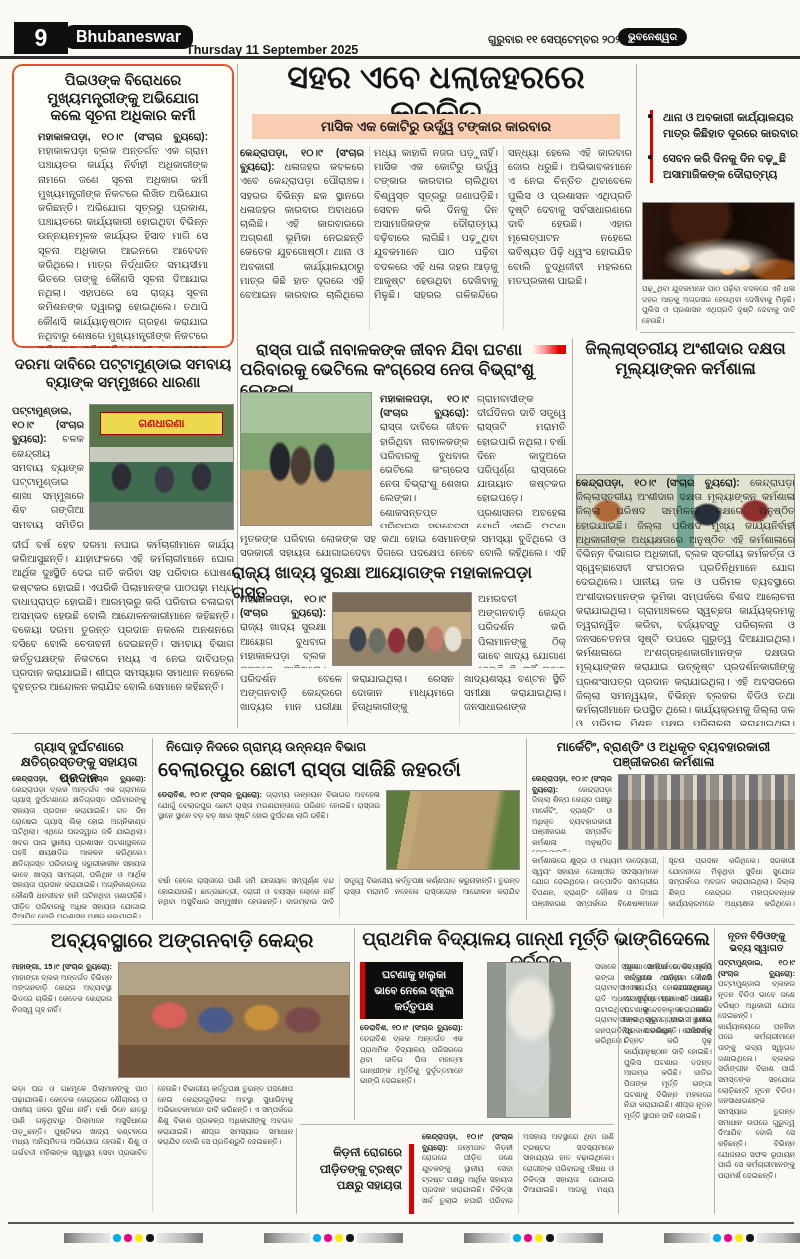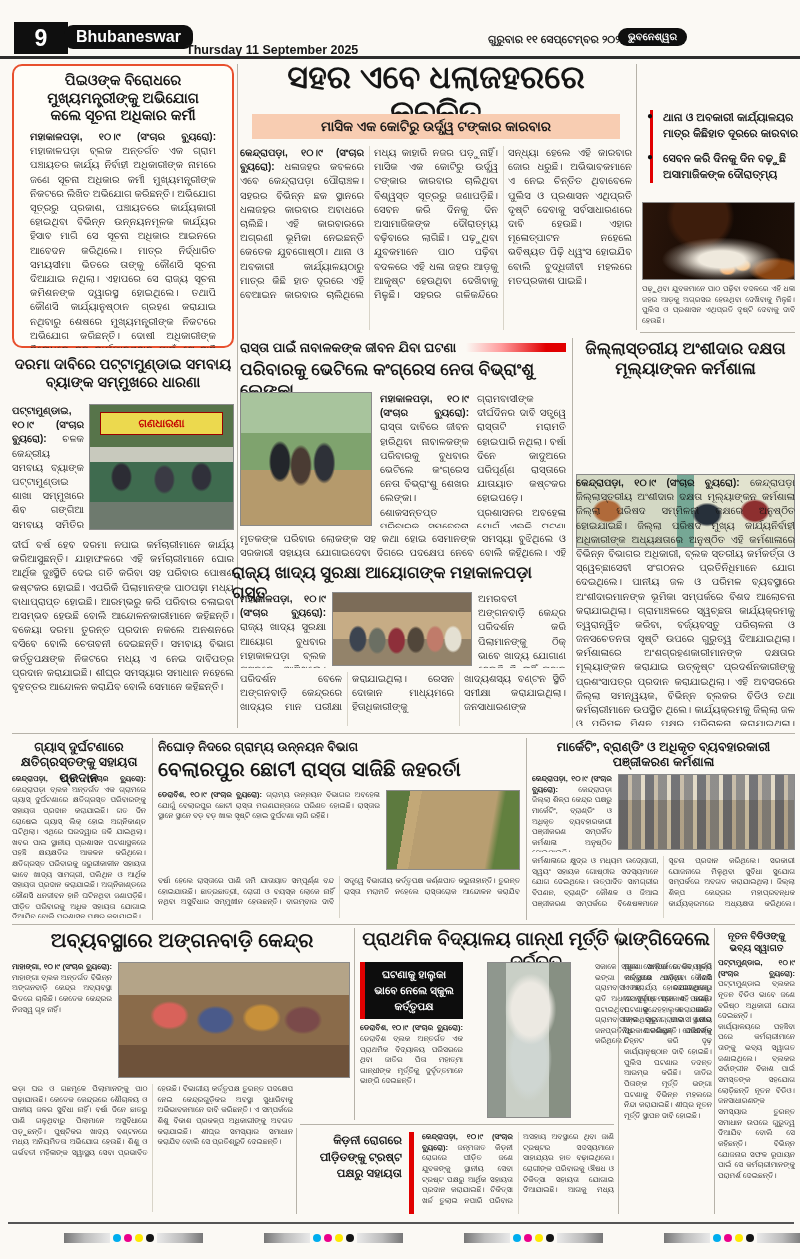--- a/index.html
+++ b/index.html
@@ -24,21 +24,21 @@
   .hl{font-weight:800;line-height:1.22;}
   .center{text-align:center;}
   .body{font-size:10px;line-height:1.42;text-align:justify;overflow:hidden;margin:0;}
   .body b{font-weight:800;}
   .small{font-size:7.5px;}
   .vl{width:1px;background:#b6b2a8;}
   .hr{height:1px;background:#b6b2a8;}
   .ph{border:1px solid #8a8a8a;box-sizing:border-box;overflow:hidden;position:relative;}
   .kbar{flex:1;height:9px;margin-left:10px;align-self:center;
         background:linear-gradient(90deg,rgba(225,0,0,0) 0%,#ff9c9c 35%,#e10000 80%);}
-  .redbox{border:2px solid #e8502e;border-radius:10px;box-sizing:border-box;padding:6px 16px;background:#fffdf8;}
+  .redbox{border:2px solid #e8502e;border-radius:10px;box-sizing:border-box;padding:6px 24px;background:#fffdf8;}
   .bullets{border-left:3px solid #e10000;padding-left:10px;display:flex;flex-direction:column;gap:9px;}
   .bullet-item{position:relative;font-size:11px;font-weight:800;line-height:1.45;}
   .bullet-item::before{content:"●";position:absolute;left:-16px;top:-1px;font-size:10px;color:#0f0f0f;}
   .row{display:flex;}
   .col{overflow:hidden;}
   .c2{column-count:2;column-gap:10px;column-rule:1px solid #d8d4c8;}
   .c3{column-count:3;column-gap:10px;column-rule:1px solid #d8d4c8;}
   .caption{font-size:7.5px;line-height:1.4;text-align:justify;color:#222;overflow:hidden;}
   .blackbox{background:#0d0d0d;border-left:5px solid #e10000;color:#fff;font-weight:800;
             font-size:10.5px;line-height:1.5;text-align:center;padding:5px 4px;}
@@ -146,21 +146,21 @@
   <div class="abs caption" style="left:642px;top:284px;width:153px;height:46px;">ପଢ଼ୁଥିବା ଯୁବକମାନେ ପାଠ ପଢ଼ିବା ବଦଳରେ ଏହି ଧଳା ଜହର ଆଡ଼କୁ ଅଗ୍ରସର ହେଉଥିବା ଦେଖିବାକୁ ମିଳୁଛି। ପୁଲିସ ଓ ପ୍ରଶାସନ ଏଥିପ୍ରତି ଦୃଷ୍ଟି ଦେବାକୁ ଦାବି ହେଉଛି।</div>
   <div class="abs hr" style="left:640px;top:332px;width:155px;"></div>
 
   <div class="abs hl center" style="left:576px;top:338px;width:219px;font-size:16.5px;font-weight:900;">ଜିଲ୍ଲାସ୍ତରୀୟ ଅଂଶୀଦାର ଦକ୍ଷତା ମୂଲ୍ୟାଙ୍କନ କର୍ମଶାଳା</div>
   <div class="abs ph ph-workshop" style="left:576px;top:396px;width:219px;height:74px;"></div>
   <p class="abs body" style="left:576px;top:476px;width:219px;height:250px;"><b>କେନ୍ଦ୍ରାପଡ଼ା, ୧୦।୯ (ସଂଚାର ବ୍ୟୁରୋ):</b> <span>କେନ୍ଦ୍ରାପଡ଼ା ଜିଲ୍ଲାସ୍ତରୀୟ ଅଂଶୀଦାର ଦକ୍ଷତା ମୂଲ୍ୟାଙ୍କନ କର୍ମଶାଳା ଜିଲ୍ଲା ପରିଷଦ ସମ୍ମିଳନୀ କକ୍ଷରେ ଅନୁଷ୍ଠିତ ହୋଇଯାଇଛି। ଜିଲ୍ଲା ପରିଷଦ ମୁଖ୍ୟ କାର୍ଯ୍ୟନିର୍ବାହୀ ଅଧିକାରୀଙ୍କ ଅଧ୍ୟକ୍ଷତାରେ ଅନୁଷ୍ଠିତ ଏହି କର୍ମଶାଳାରେ ବିଭିନ୍ନ ବିଭାଗର ଅଧିକାରୀ, ବ୍ଲକ ସ୍ତରୀୟ କର୍ମକର୍ତ୍ତା ଓ ସ୍ୱେଚ୍ଛାସେବୀ ସଂଗଠନର ପ୍ରତିନିଧିମାନେ ଯୋଗ ଦେଇଥିଲେ। ପାନୀୟ ଜଳ ଓ ପରିମଳ ବ୍ୟବସ୍ଥାରେ ଅଂଶୀଦାରମାନଙ୍କ ଭୂମିକା ସମ୍ପର୍କରେ ବିଶଦ ଆଲୋଚନା କରାଯାଇଥିଲା। ଗ୍ରାମାଞ୍ଚଳରେ ସ୍ୱଚ୍ଛତା କାର୍ଯ୍ୟକ୍ରମକୁ ତ୍ୱରାନ୍ୱିତ କରିବା, ବର୍ଜ୍ୟବସ୍ତୁ ପରିଚାଳନା ଓ ଜନସଚେତନତା ସୃଷ୍ଟି ଉପରେ ଗୁରୁତ୍ୱ ଦିଆଯାଇଥିଲା। କର୍ମଶାଳାରେ ଅଂଶଗ୍ରହଣକାରୀମାନଙ୍କ ଦକ୍ଷତାର ମୂଲ୍ୟାଙ୍କନ କରାଯାଇ ଉତ୍କୃଷ୍ଟ ପ୍ରଦର୍ଶନକାରୀଙ୍କୁ ପ୍ରଶଂସାପତ୍ର ପ୍ରଦାନ କରାଯାଇଥିଲା। ଏହି ଅବସରରେ ଜିଲ୍ଲା ସମନ୍ୱୟକ, ବିଭିନ୍ନ ବ୍ଲକର ବିଡିଓ ତଥା କର୍ମଚାରୀମାନେ ଉପସ୍ଥିତ ଥିଲେ। କାର୍ଯ୍ୟକ୍ରମକୁ ଜିଲ୍ଲା ଜଳ ଓ ପରିମଳ ମିଶନ ପକ୍ଷରୁ ପରିଚାଳନା କରାଯାଇଥିଲା। ଆଗାମୀ ଦିନରେ ବ୍ଲକସ୍ତରରେ ମଧ୍ୟ ଏଭଳି କର୍ମଶାଳା ଅନୁଷ୍ଠିତ ହେବ ବୋଲି ସୂଚନା ଦିଆଯାଇଛି।</span></p>
 
   <div class="abs vl" style="left:572px;top:338px;height:390px;"></div>
 
   <div class="abs row" style="left:240px;top:340px;width:326px;">
-    <div class="hl" style="font-size:13px;">ରାସ୍ତା ପାଇଁ ନାବାଳକଙ୍କ ଜୀବନ ଯିବା ଘଟଣା</div>
+    <div class="hl" style="font-size:16px;margin-left:16px;">ରାସ୍ତା ପାଇଁ ନାବାଳକଙ୍କ ଜୀବନ ଯିବା ଘଟଣା</div>
     <div class="kbar"></div>
   </div>
   <div class="abs hl" style="left:240px;top:360px;width:326px;font-size:17px;font-weight:900;">ପରିବାରକୁ ଭେଟିଲେ କଂଗ୍ରେସ ନେତା ବିଭ୍ରାଂଶୁ ଲେଙ୍କା</div>
   <div class="abs row" style="left:240px;top:392px;width:326px;height:136px;gap:8px;">
     <div class="ph ph-congress" style="width:132px;height:134px;flex:none;"></div>
     <p class="body col" style="width:89px;height:136px;"><b>ମହାକାଳପଡ଼ା, ୧୦।୯ (ସଂଚାର ବ୍ୟୁରୋ):</b> <span>ରାସ୍ତା ଦାବିରେ ଜୀବନ ହାରିଥିବା ନାବାଳକଙ୍କ ପରିବାରକୁ ବୁଧବାର ଭେଟିଲେ କଂଗ୍ରେସ ନେତା ବିଭ୍ରାଂଶୁ ଶେଖର ଲେଙ୍କା। ଶୋକସନ୍ତପ୍ତ ପରିବାରକୁ ସମବେଦନା ଜଣାଇବା ସହ ସବୁପ୍ରକାର ସହଯୋଗର ପ୍ରତିଶ୍ରୁତି ଦେଇଥିଲେ।</span></p>
     <p class="body col" style="width:89px;height:136px;">ଗ୍ରାମବାସୀଙ୍କ ଦୀର୍ଘଦିନର ଦାବି ସତ୍ତ୍ୱେ ରାସ୍ତାଟି ମରାମତି ହୋଇପାରି ନଥିଲା। ବର୍ଷା ଦିନେ କାଦୁଅରେ ପରିପୂର୍ଣ୍ଣ ରାସ୍ତାରେ ଯାତାୟାତ କଷ୍ଟକର ହୋଇପଡ଼େ। ପ୍ରଶାସନର ଅବହେଳା ଯୋଗୁଁ ଏଭଳି ଘଟଣା ଘଟିଥିବା ସେ ଅଭିଯୋଗ କରିଛନ୍ତି। ତୁରନ୍ତ ରାସ୍ତା ନିର୍ମାଣ ସହ ମୃତକଙ୍କ ପରିବାରକୁ କ୍ଷତିପୂରଣ ଦେବାକୁ ସେ ଦାବି କରିଛନ୍ତି। ନଚେତ୍ ଦଳ ପକ୍ଷରୁ ଆନ୍ଦୋଳନ କରାଯିବ ବୋଲି ଚେତାବନୀ ଦେଇଛନ୍ତି।</p>
   </div>
   <p class="abs body" style="left:240px;top:532px;width:326px;height:26px;">ମୃତକଙ୍କ ପରିବାର ଲୋକଙ୍କ ସହ କଥା ହୋଇ ସେମାନଙ୍କ ସମସ୍ୟା ବୁଝିଥିଲେ ଓ ସରକାରୀ ସହାୟତା ଯୋଗାଇଦେବା ଦିଗରେ ପଦକ୍ଷେପ ନେବେ ବୋଲି କହିଥିଲେ। ଏହି ଅବସରରେ ସ୍ଥାନୀୟ କଂଗ୍ରେସ କର୍ମୀମାନେ ଉପସ୍ଥିତ ଥିଲେ।</p>
 
@@ -172,42 +172,42 @@
   </div>
   <div class="abs body c3" style="left:240px;top:672px;width:326px;height:54px;">ପରିଦର୍ଶନ ବେଳେ ଅଙ୍ଗନବାଡ଼ି କେନ୍ଦ୍ରରେ ଖାଦ୍ୟର ମାନ ପରୀକ୍ଷା କରାଯାଇଥିଲା। ରେସନ ଦୋକାନ ମାଧ୍ୟମରେ ହିତାଧିକାରୀଙ୍କୁ ଖାଦ୍ୟଶସ୍ୟ ବଣ୍ଟନ ସ୍ଥିତି ସମୀକ୍ଷା କରାଯାଇଥିଲା। ଜନସାଧାରଣଙ୍କ ଅଭିଯୋଗ ଶୁଣି ସମାଧାନର ପ୍ରତିଶ୍ରୁତି ଦିଆଯାଇଥିଲା। ଗସ୍ତ ସମୟରେ ବ୍ଲକ ଓ ଜିଲ୍ଲା ଯୋଗାଣ ବିଭାଗର ଅଧିକାରୀମାନେ ଉପସ୍ଥିତ ଥିଲେ।</div>
 
   <div class="abs hr" style="left:12px;top:733px;width:783px;"></div>
 
   <div class="abs hl center" style="left:12px;top:740px;width:134px;font-size:12.5px;">ଗ୍ୟାସ୍ ଦୁର୍ଘଟଣାରେ କ୍ଷତିଗ୍ରସ୍ତଙ୍କୁ ସହାୟତା ପ୍ରଦାନ</div>
   <p class="abs body small" style="left:12px;top:774px;width:134px;height:144px;"><b>କେନ୍ଦ୍ରାପଡ଼ା, ୧୦।୯ (ସଂଚାର ବ୍ୟୁରୋ):</b> <span>କେନ୍ଦ୍ରାପଡ଼ା ବ୍ଲକ ଅନ୍ତର୍ଗତ ଏକ ଗ୍ରାମରେ ଗ୍ୟାସ୍ ଦୁର୍ଘଟଣାରେ କ୍ଷତିଗ୍ରସ୍ତ ପରିବାରଙ୍କୁ ସହାୟତା ପ୍ରଦାନ କରାଯାଇଛି। ଗତ ଦିନ ରୋଷେଇ ଗ୍ୟାସ୍ ଲିକ୍ ହୋଇ ଅଗ୍ନିକାଣ୍ଡ ଘଟିଥିଲା। ଏଥିରେ ଘରଦ୍ୱାର ଜଳି ଯାଇଥିଲା। ଖବର ପାଇ ସ୍ଥାନୀୟ ପ୍ରଶାସନ ଘଟଣାସ୍ଥଳରେ ପହଞ୍ଚି କ୍ଷୟକ୍ଷତିର ଆକଳନ କରିଥିଲେ। କ୍ଷତିଗ୍ରସ୍ତ ପରିବାରକୁ ଜରୁରୀକାଳୀନ ସହାୟତା ଭାବେ ଖାଦ୍ୟ ସାମଗ୍ରୀ, ପଲିଥିନ ଓ ଆର୍ଥିକ ସହାୟତା ପ୍ରଦାନ କରାଯାଇଛି। ଅଗ୍ନିକାଣ୍ଡରେ କୌଣସି ଧନଜୀବନ ହାନି ଘଟିନଥିବା ଜଣାପଡ଼ିଛି। ପୀଡ଼ିତ ପରିବାରକୁ ଅଧିକ ସହାୟତା ଯୋଗାଇ ଦିଆଯିବ ବୋଲି ପ୍ରଶାସନ ପକ୍ଷରୁ କୁହାଯାଇଛି।</span></p>
 
   <div class="abs vl" style="left:152px;top:738px;height:182px;"></div>
 
-  <div class="abs hl" style="left:158px;top:740px;width:362px;font-size:12.5px;">ନିଘୋଡ଼ ନିଦରେ ଗ୍ରାମ୍ୟ ଉନ୍ନୟନ ବିଭାଗ</div>
+  <div class="abs hl" style="left:166px;top:740px;width:362px;font-size:12.5px;">ନିଘୋଡ଼ ନିଦରେ ଗ୍ରାମ୍ୟ ଉନ୍ନୟନ ବିଭାଗ</div>
   <div class="abs hl" style="left:158px;top:757px;width:362px;font-size:20px;font-weight:900;">ବେଲାରପୁର ଛୋଟୀ ରାସ୍ତା ସାଜିଛି ଜହରର୍ତା</div>
   <div class="abs row" style="left:158px;top:790px;width:362px;height:82px;gap:6px;">
     <p class="body small col" style="flex:1;height:82px;"><b>ଡେରାବିଶ, ୧୦।୯ (ସଂଚାର ବ୍ୟୁରୋ):</b> <span>ଗ୍ରାମ୍ୟ ଉନ୍ନୟନ ବିଭାଗର ଅବହେଳା ଯୋଗୁଁ ବେଲାରପୁର ଛୋଟୀ ରାସ୍ତା ମରଣଯନ୍ତାରେ ପରିଣତ ହୋଇଛି। ରାସ୍ତାର ସ୍ଥାନେ ସ୍ଥାନେ ବଡ଼ ବଡ଼ ଖାଲ ସୃଷ୍ଟି ହୋଇ ଦୁର୍ଘଟଣା ଲାଗି ରହିଛି।</span></p>
     <div class="ph ph-road" style="width:134px;height:80px;flex:none;"></div>
   </div>
   <div class="abs body small c2" style="left:158px;top:876px;width:362px;height:42px;">ବର୍ଷା ହେଲେ ରାସ୍ତାରେ ପାଣି ଜମି ଯାତାୟାତ ସମ୍ପୂର୍ଣ୍ଣ ବନ୍ଦ ହୋଇଯାଉଛି। ଛାତ୍ରଛାତ୍ରୀ, ରୋଗୀ ଓ ବୟସ୍କ ଲୋକେ ନାହିଁ ନଥିବା ଅସୁବିଧାର ସମ୍ମୁଖୀନ ହେଉଛନ୍ତି। ବାରମ୍ବାର ଦାବି ସତ୍ତ୍ୱେ ବିଭାଗୀୟ କର୍ତ୍ତୃପକ୍ଷ କର୍ଣ୍ଣପାତ କରୁନାହାନ୍ତି। ତୁରନ୍ତ ରାସ୍ତା ମରାମତି ନହେଲେ ରାସ୍ତାରୋକ ଆନ୍ଦୋଳନ କରାଯିବ ବୋଲି ଗ୍ରାମବାସୀ ଚେତାବନୀ ଦେଇଛନ୍ତି। ଏ ସମ୍ପର୍କରେ ବିଡିଓଙ୍କୁ ଲିଖିତ ଦାବିପତ୍ର ପ୍ରଦାନ କରାଯାଇଛି।</div>
 
   <div class="abs vl" style="left:526px;top:738px;height:182px;"></div>
 
   <div class="abs hl center" style="left:532px;top:740px;width:263px;font-size:12.5px;">ମାର୍କେଟିଂ, ବ୍ରାଣ୍ଡିଂ ଓ ଅଧିକୃତ ବ୍ୟବହାରକାରୀ ପଞ୍ଜୀକରଣ କର୍ମଶାଳା</div>
   <div class="abs row" style="left:532px;top:774px;width:263px;height:78px;gap:6px;">
     <p class="body small col" style="width:80px;height:78px;"><b>କେନ୍ଦ୍ରାପଡ଼ା, ୧୦।୯ (ସଂଚାର ବ୍ୟୁରୋ):</b> <span>କେନ୍ଦ୍ରାପଡ଼ା ଜିଲ୍ଲା ଶିଳ୍ପ କେନ୍ଦ୍ର ପକ୍ଷରୁ ମାର୍କେଟିଂ, ବ୍ରାଣ୍ଡିଂ ଓ ଅଧିକୃତ ବ୍ୟବହାରକାରୀ ପଞ୍ଜୀକରଣ ସମ୍ପର୍କିତ କର୍ମଶାଳା ଅନୁଷ୍ଠିତ ହୋଇଯାଇଛି।</span></p>
     <div class="ph ph-group" style="width:177px;height:76px;flex:none;"></div>
   </div>
   <div class="abs body small c2" style="left:532px;top:856px;width:263px;height:62px;">କର୍ମଶାଳାରେ କ୍ଷୁଦ୍ର ଓ ମଧ୍ୟମ ଉଦ୍ୟୋଗୀ, ସ୍ୱୟଂ ସହାୟକ ଗୋଷ୍ଠୀର ସଦସ୍ୟମାନେ ଯୋଗ ଦେଇଥିଲେ। ଉତ୍ପାଦିତ ସାମଗ୍ରୀର ବିପଣନ, ବ୍ରାଣ୍ଡିଂ କୌଶଳ ଓ ଜିଆଇ ପଞ୍ଜୀକରଣ ସମ୍ପର୍କରେ ବିଶେଷଜ୍ଞମାନେ ସୂଚନା ପ୍ରଦାନ କରିଥିଲେ। ସରକାରୀ ଯୋଜନାରେ ମିଳୁଥିବା ସୁବିଧା ସୁଯୋଗ ସମ୍ପର୍କରେ ଅବଗତ କରାଯାଇଥିଲା। ଜିଲ୍ଲା ଶିଳ୍ପ କେନ୍ଦ୍ରର ମହାପ୍ରବନ୍ଧକ କାର୍ଯ୍ୟକ୍ରମରେ ଅଧ୍ୟକ୍ଷତା କରିଥିଲେ। ଅଧିକ ସଂଖ୍ୟାରେ ଉଦ୍ୟୋଗୀ ପଞ୍ଜୀକରଣ କରିବାକୁ ଆହ୍ୱାନ ଦିଆଯାଇଥିଲା।</div>
 
   <div class="abs hr" style="left:12px;top:924px;width:783px;"></div>
 
   <div class="abs hl center" style="left:12px;top:928px;width:340px;font-size:20px;font-weight:900;">ଅବ୍ୟବସ୍ଥାରେ ଅଙ୍ଗନବାଡ଼ି କେନ୍ଦ୍ର</div>
   <div class="abs row" style="left:12px;top:962px;width:340px;height:118px;gap:6px;">
-    <p class="body small col" style="width:100px;height:118px;"><b>ମାହାଙ୍ଗା, ୧୦।୯ (ସଂଚାର ବ୍ୟୁରୋ):</b> <span>ମାହାଙ୍ଗା ବ୍ଲକ ଅନ୍ତର୍ଗତ ବିଭିନ୍ନ ଅଙ୍ଗନବାଡ଼ି କେନ୍ଦ୍ର ଅବ୍ୟବସ୍ଥା ଭିତରେ ଚାଲିଛି। କେତେକ କେନ୍ଦ୍ରର ନିଜସ୍ୱ ଗୃହ ନାହିଁ।</span></p>
+    <p class="body small col" style="width:100px;height:118px;"><b>ମାହାଙ୍ଗା, 15।୯ (ସଂଚାର ବ୍ୟୁରୋ):</b> <span>ମାହାଙ୍ଗା ବ୍ଲକ ଅନ୍ତର୍ଗତ ବିଭିନ୍ନ ଅଙ୍ଗନବାଡ଼ି କେନ୍ଦ୍ର ଅବ୍ୟବସ୍ଥା ଭିତରେ ଚାଲିଛି। କେତେକ କେନ୍ଦ୍ରର ନିଜସ୍ୱ ଗୃହ ନାହିଁ।</span></p>
     <div class="ph ph-kids" style="width:232px;height:116px;flex:none;"></div>
   </div>
   <div class="abs body small c2" style="left:12px;top:1084px;width:281px;height:128px;">ଭଡ଼ା ଘର ଓ ଗଛମୂଳେ ପିଲାମାନଙ୍କୁ ପାଠ ପଢ଼ାଯାଉଛି। କେତେକ କେନ୍ଦ୍ରରେ ଶୌଚାଳୟ ଓ ପାନୀୟ ଜଳର ସୁବିଧା ନାହିଁ। ବର୍ଷା ଦିନେ ଛାତରୁ ପାଣି ଗଳୁଥିବାରୁ ପିଲାମାନେ ଅସୁବିଧାରେ ପଡ଼ୁଛନ୍ତି। ପୁଷ୍ଟିକର ଖାଦ୍ୟ ବଣ୍ଟନରେ ମଧ୍ୟ ଅନିୟମିତତା ଅଭିଯୋଗ ହେଉଛି। ଶିଶୁ ଓ ଗର୍ଭବତୀ ମହିଳାଙ୍କ ସ୍ୱାସ୍ଥ୍ୟ ସେବା ପ୍ରଭାବିତ ହେଉଛି। ବିଭାଗୀୟ କର୍ତ୍ତୃପକ୍ଷ ତୁରନ୍ତ ପଦକ୍ଷେପ ନେଇ କେନ୍ଦ୍ରଗୁଡ଼ିକର ଅବସ୍ଥା ସୁଧାରିବାକୁ ଅଭିଭାବକମାନେ ଦାବି କରିଛନ୍ତି। ଏ ସମ୍ପର୍କରେ ଶିଶୁ ବିକାଶ ପ୍ରକଳ୍ପ ଅଧିକାରୀଙ୍କୁ ଅବଗତ କରାଯାଇଛି। ଶୀଘ୍ର ସମସ୍ୟାର ସମାଧାନ କରାଯିବ ବୋଲି ସେ ପ୍ରତିଶ୍ରୁତି ଦେଇଛନ୍ତି।</div>
 
   <div class="abs vl" style="left:354px;top:928px;height:192px;"></div>
 
   <div class="abs hl center" style="left:360px;top:928px;width:352px;font-size:18.5px;font-weight:900;">ପ୍ରାଥମିକ ବିଦ୍ୟାଳୟ ଗାନ୍ଧୀ ମୂର୍ତ୍ତି ଭାଙ୍ଗିଦେଲେ ଦୁର୍ବୃତ୍ତ</div>
   <div class="abs row" style="left:360px;top:962px;width:352px;height:158px;gap:24px;">
     <div class="col" style="width:118px;height:158px;">
       <div class="blackbox">ଘଟଣାକୁ ହାଲୁକା ଭାବେ ନେଲେ ସ୍କୁଲ କର୍ତ୍ତୃପକ୍ଷ</div>
@@ -216,21 +216,21 @@
     <div class="ph ph-statue" style="width:84px;height:156px;flex:none;"></div>
     <p class="body small col" style="width:134px;height:158px;">ସକାଳେ ସ୍କୁଲ ଖୋଲିବା ବେଳେ ମୂର୍ତ୍ତି ଭଙ୍ଗା ଅବସ୍ଥାରେ ପଡ଼ିଥିବା ଦେଖି ଗ୍ରାମବାସୀ ଆଶ୍ଚର୍ଯ୍ୟ ହୋଇଯାଇଥିଲେ। ରାତି ଅଧରେ ଦୁର୍ବୃତ୍ତମାନେ ଏହି କାଣ୍ଡ ଘଟାଇଥିବା ସନ୍ଦେହ କରାଯାଉଛି। ଗ୍ରାମବାସୀଙ୍କ ସୂଚନା ପାଇ ସ୍ଥାନୀୟ ଜନପ୍ରତିନିଧି ଘଟଣାସ୍ଥଳ ପରିଦର୍ଶନ କରିଥିଲେ।</p>
   </div>
 
   <div class="abs vl" style="left:618px;top:928px;height:286px;"></div>
   <p class="abs body small" style="left:624px;top:962px;width:88px;height:252px;">ଘଟଣା ସମ୍ପର୍କରେ ବିଦ୍ୟାଳୟ କର୍ତ୍ତୃପକ୍ଷ ଥାନାରେ କୌଣସି ଏତଲା ଦେଇନଥିବାରୁ ଅସନ୍ତୋଷ ପ୍ରକାଶ ପାଇଛି। ଘଟଣାକୁ ହାଲୁକା ଭାବେ ନେଇଥିବାରୁ ଗ୍ରାମବାସୀ କ୍ଷୋଭ ପ୍ରକାଶ କରିଛନ୍ତି। ଦୋଷୀଙ୍କୁ ଚିହ୍ନଟ କରି ଦୃଢ଼ କାର୍ଯ୍ୟାନୁଷ୍ଠାନ ଦାବି ହୋଇଛି। ପୁଲିସ ଘଟଣାର ତଦନ୍ତ ଆରମ୍ଭ କରିଛି। ଜାତିର ପିତାଙ୍କ ମୂର୍ତ୍ତି ଭଙ୍ଗା ଘଟଣାକୁ ବିଭିନ୍ନ ମହଲରେ ନିନ୍ଦା କରାଯାଇଛି। ଶୀଘ୍ର ନୂତନ ମୂର୍ତ୍ତି ସ୍ଥାପନ ଦାବି ହୋଇଛି।</p>
 
   <div class="abs hr" style="left:300px;top:1124px;width:314px;"></div>
   <div class="abs vl" style="left:296px;top:1128px;height:86px;"></div>
   <div class="abs row" style="left:300px;top:1132px;width:314px;height:82px;gap:8px;">
-    <div class="kd-hl" style="width:102px;flex:none;">କିଡ଼ନୀ ରୋଗରେ ପୀଡ଼ିତଙ୍କୁ ଟ୍ରଷ୍ଟ ପକ୍ଷରୁ ସହାୟତା</div>
+    <div class="kd-hl" style="width:102px;flex:none;margin-top:12px;">କିଡ଼ନୀ ରୋଗରେ ପୀଡ଼ିତଙ୍କୁ ଟ୍ରଷ୍ଟ ପକ୍ଷରୁ ସହାୟତା</div>
     <div class="body small c2 col" style="flex:1;height:82px;"><b>କେନ୍ଦ୍ରାପଡ଼ା, ୧୦।୯ (ସଂଚାର ବ୍ୟୁରୋ):</b> <span>ଜନ୍ମଜାତ କିଡ଼ନୀ ରୋଗରେ ପୀଡ଼ିତ ଜଣେ ଯୁବକଙ୍କୁ ସ୍ଥାନୀୟ ସେବା ଟ୍ରଷ୍ଟ ପକ୍ଷରୁ ଆର୍ଥିକ ସହାୟତା ପ୍ରଦାନ କରାଯାଇଛି। ଚିକିତ୍ସା ଖର୍ଚ୍ଚ ତୁଲାଇ ନପାରି ପରିବାର ଅସହାୟ ଅବସ୍ଥାରେ ଥିବା ଜାଣି ଟ୍ରଷ୍ଟର ସଦସ୍ୟମାନେ ସାହାଯ୍ୟର ହାତ ବଢ଼ାଇଥିଲେ। ରୋଗୀଙ୍କ ପରିବାରକୁ ଔଷଧ ଓ ଚିକିତ୍ସା ସହାୟତା ଯୋଗାଇ ଦିଆଯାଇଛି। ଆଗକୁ ମଧ୍ୟ ସହଯୋଗ ଜାରି ରହିବ ବୋଲି ଟ୍ରଷ୍ଟ ପକ୍ଷରୁ କୁହାଯାଇଛି।</span></div>
   </div>
 
   <div class="abs vl" style="left:714px;top:928px;height:286px;"></div>
   <div class="abs hl center" style="left:718px;top:930px;width:77px;font-size:9.5px;">ନୂତନ ବିଡିଓଙ୍କୁ ଭବ୍ୟ ସ୍ୱାଗତ</div>
   <p class="abs body small" style="left:718px;top:958px;width:77px;height:256px;"><b>ପଟ୍ଟାମୁଣ୍ଡାଇ, ୧୦।୯ (ସଂଚାର ବ୍ୟୁରୋ):</b> <span>ପଟ୍ଟାମୁଣ୍ଡାଇ ବ୍ଲକର ନୂତନ ବିଡିଓ ଭାବେ ଜଣେ ବରିଷ୍ଠ ଅଧିକାରୀ ଯୋଗ ଦେଇଛନ୍ତି। କାର୍ଯ୍ୟାଳୟରେ ପହଞ୍ଚିବା ପରେ କର୍ମଚାରୀମାନେ ତାଙ୍କୁ ଭବ୍ୟ ସ୍ୱାଗତ ଜଣାଇଥିଲେ। ବ୍ଲକର ସର୍ବାଙ୍ଗୀନ ବିକାଶ ପାଇଁ ସମସ୍ତଙ୍କ ସହଯୋଗ ଲୋଡ଼ିଛନ୍ତି ନୂତନ ବିଡିଓ। ଜନସାଧାରଣଙ୍କ ସମସ୍ୟାର ତୁରନ୍ତ ସମାଧାନ ଉପରେ ଗୁରୁତ୍ୱ ଦିଆଯିବ ବୋଲି ସେ କହିଛନ୍ତି। ବିଭିନ୍ନ ଯୋଜନାର ସଫଳ ରୂପାୟନ ପାଇଁ ସେ କର୍ମଚାରୀମାନଙ୍କୁ ପରାମର୍ଶ ଦେଇଛନ୍ତି।</span></p>
 
   <div class="abs ftr-rule"></div>
   <div class="abs calib" style="left:64px;top:1232px;">
     <div class="cbar"></div>

